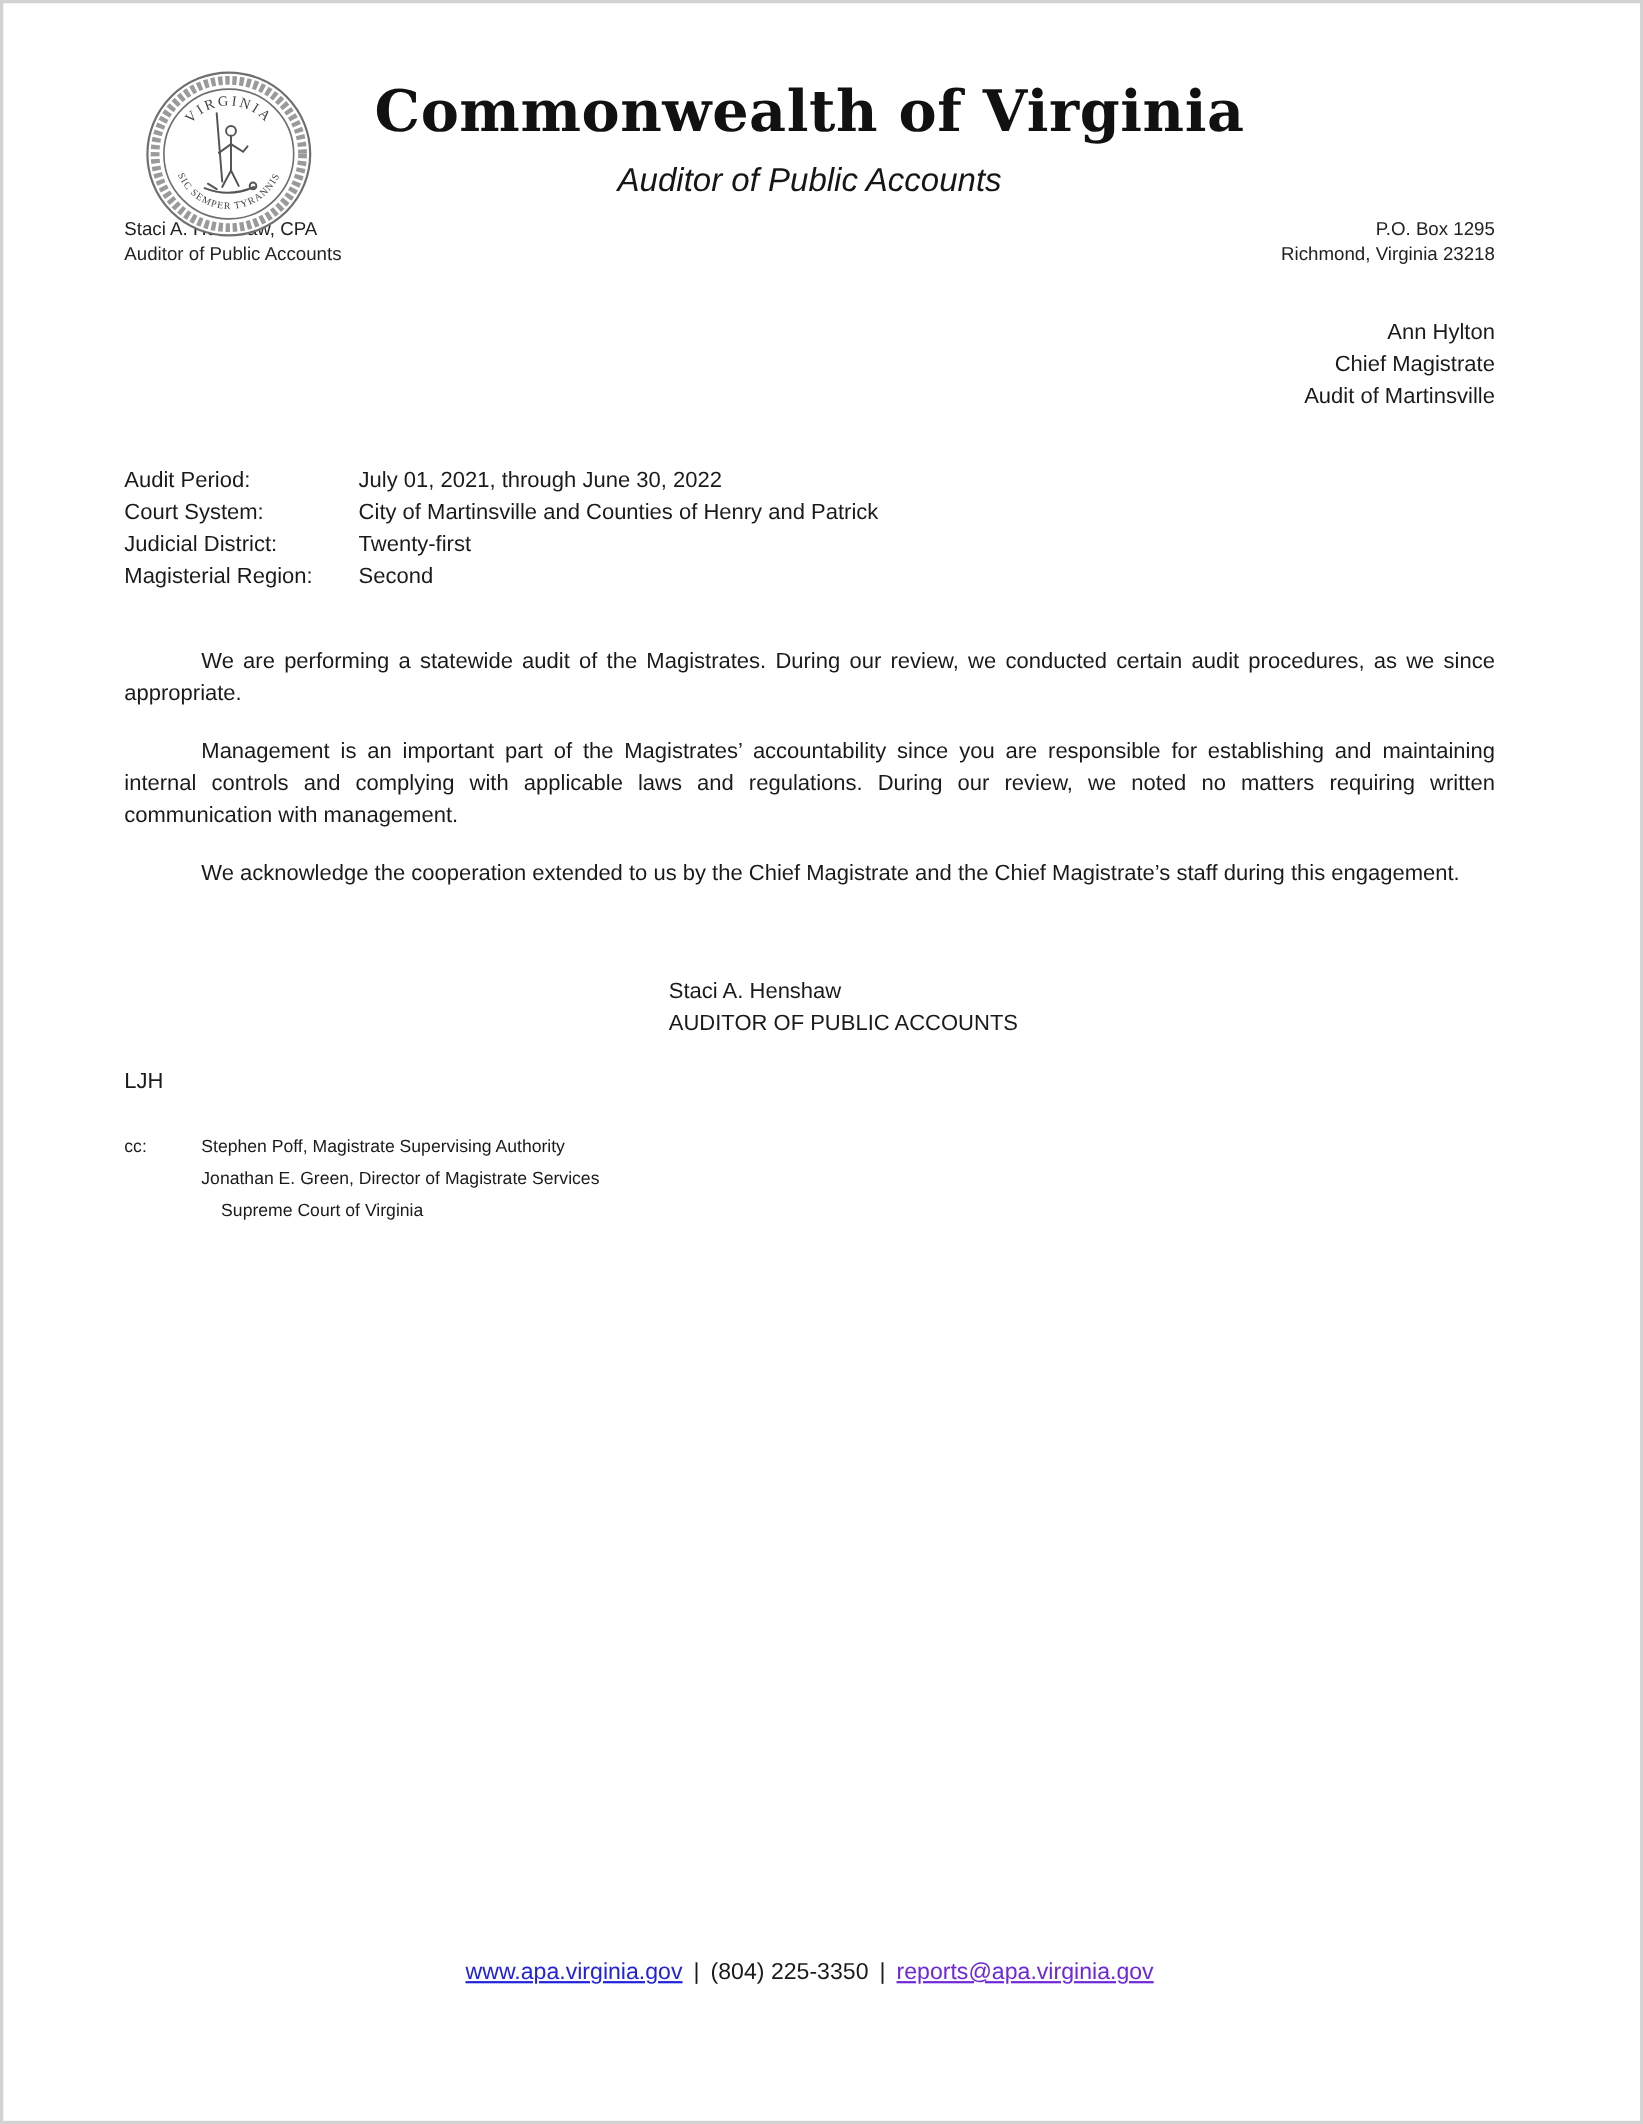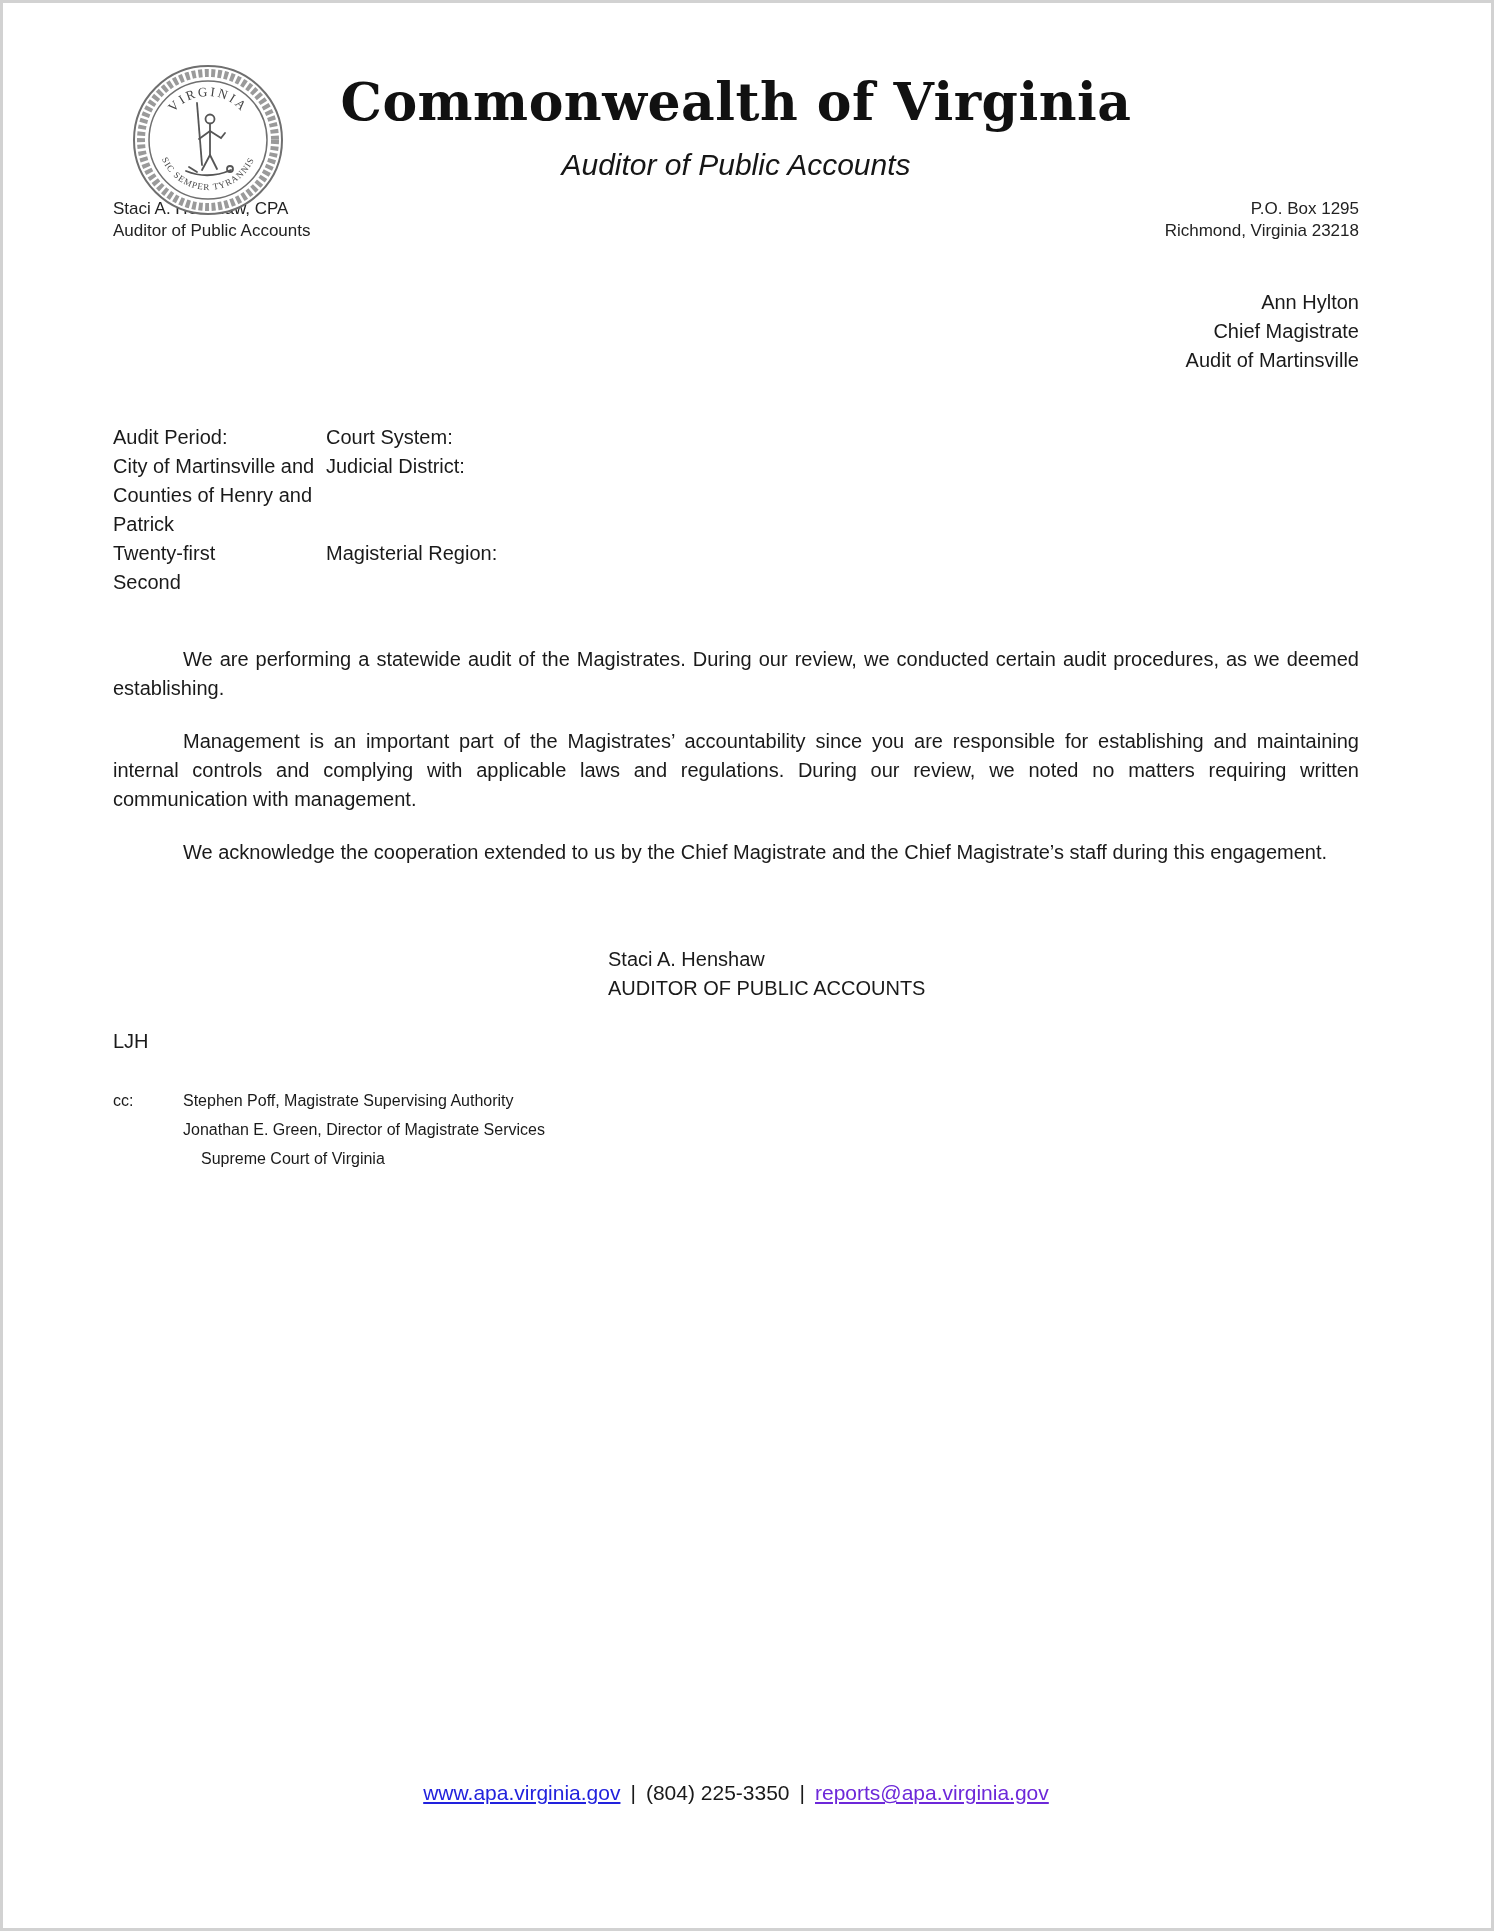--- a/index.html
+++ b/index.html
@@ -176,29 +176,30 @@
 
 
   <div class="recipient">
     <div>Ann Hylton</div>
     <div>Chief Magistrate</div>
     <div>Audit of Martinsville</div>
   </div>
 
   <div class="audit-info">
     <div>Audit Period:</div>
+    <div>July 01, 2021, through June 30, 2022</div>
     <div>Court System:</div>
     <div>City of Martinsville and Counties of Henry and Patrick</div>
     <div>Judicial District:</div>
     <div>Twenty-first</div>
     <div>Magisterial Region:</div>
     <div>Second</div>
   </div>
 
-  <p class="body-para first">We are performing a statewide audit of the Magistrates.  During our review, we conducted certain audit procedures, as we deemed establishing.</p>
+  <p class="body-para first">We are performing a statewide audit of the Magistrates.  During our review, we conducted certain audit procedures, as we since appropriate.</p>
   <p class="body-para">Management is an important part of the Magistrates’ accountability since you are responsible for establishing and maintaining internal controls and complying with applicable laws and regulations.  During our review, we noted no matters requiring written communication with management.</p>
   <p class="body-para">We acknowledge the cooperation extended to us by the Chief Magistrate and the Chief Magistrate’s staff during this engagement.</p>
 
   <div class="signature-block">
     <div>Staci A. Henshaw</div>
     <div>AUDITOR OF PUBLIC ACCOUNTS</div>
   </div>
 
   <div class="typist-initials">LJH</div>
 

